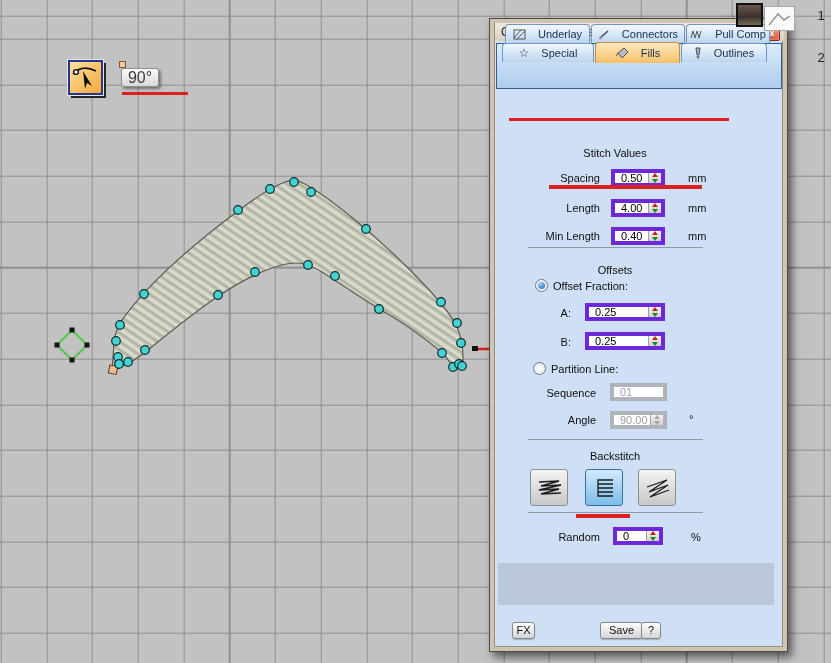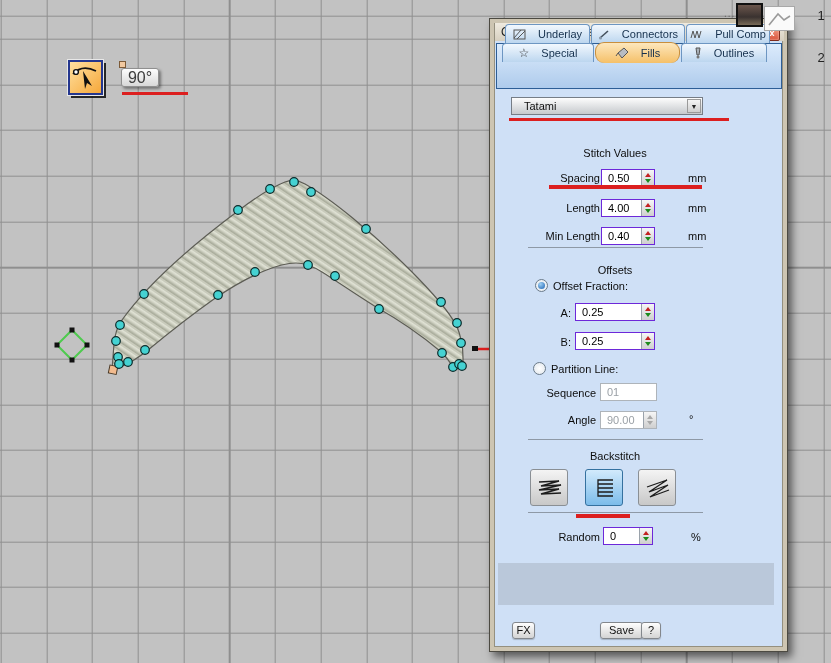--- a/index.html
+++ b/index.html
@@ -68,39 +68,39 @@
     border-bottom:none; border-radius:4px 4px 0 0;
     background:linear-gradient(#f2f8fe,#bcd6ef); font-size:11px; color:#15304d;
     display:flex; align-items:center; justify-content:center; gap:12px; }
   .tab.active { background:linear-gradient(#fde7bd,#f5c068);
     border-color:#c98f3d; height:21px; z-index:2; }
   .tab .ticon { display:inline-flex; }
   #tab-underlay  { left:15px;  top:5px;  width:85px; }
   #tab-connectors{ left:101px; top:5px;  width:94px; }
   #tab-pullcomp  { left:196px; top:5px;  width:84px; }
   #tab-special   { left:12px;  top:24px; width:92px; }
-  #tab-fills     { left:105px; top:23px; width:85px;border-radius:9px; }
+  #tab-fills     { left:105px; top:23px; width:85px; }
   #tab-outlines  { left:191px; top:24px; width:86px; }
 
   .combo { position:absolute; left:21px; top:78px; width:192px; height:18px;
     border:1px solid #76садc; border:1px solid #767d86;
     background:linear-gradient(#fdfdfd,#c6c9cd); font-size:11px; color:#111; }
   .combo .val { position:absolute; left:12px; top:2px; }
   .combo .drop { position:absolute; right:1px; top:1px; width:14px; height:14px;
     background:linear-gradient(#f4f4f4,#cfcfcf); border:1px solid #9a9a9a;
     font-size:7px; color:#222; text-align:center; line-height:13px; }
 
   .sect-title { position:absolute; left:40px; width:170px; text-align:center;
     font-size:11px; color:#0d0d0d; }
   .row-label { position:absolute; text-align:right; font-size:11px; color:#0d0d0d; }
   .unit { position:absolute; font-size:11px; color:#0d0d0d;padding-left:28px; }
   .divider { position:absolute; left:38px; width:175px; height:1px; background:#8e99a6; }
 
-  .field { position:absolute; height:18px; border:1px solid #6d28d9;
-    background:#fff; display:flex; }
+  .field { position:absolute; height:18px; border:4px solid #6d28d9;
+    background:#fff; display:flex;margin-left:10px; }
   .field input { flex:1; min-width:0; border:none; outline:none; background:transparent;
     font-family:"Liberation Sans",sans-serif; font-size:11px; color:#000;
     padding-left:6px; }
   .spin { width:13px; border-left:1px solid #9aa2ab;
     background:linear-gradient(#f6f6f6,#cfcfcf); display:flex; flex-direction:column;
     align-items:center; justify-content:center; gap:2px; }
   .spin .up { width:0; height:0; border-left:3px solid transparent;
     border-right:3px solid transparent; border-bottom:4px solid #c32020; }
   .spin .dn { width:0; height:0; border-left:3px solid transparent;
     border-right:3px solid transparent; border-top:4px solid #1c8a1c; }
@@ -262,24 +262,20 @@
     <div class="tab" id="tab-outlines">
       <span class="ticon">
         <svg width="8" height="12">
             <path d="M2,1 L6,1 L5,8 L3,8 Z" fill="#aab2ba" stroke="#555"></path>
             <circle cx="4" cy="10" r="1.5" fill="#777"></circle>
           </svg>
       </span>
       <span>Outlines</span>
     </div>
 
-    <div class="combo">
-      <span class="val">Tatami</span>
-      <span class="drop">▼</span>
-    </div>
 
     <div class="sect-title" style="top:128px;">Stitch Values</div>
 
     <div class="row-label" style="left:10px;top:153px;width:100px;">Spacing</div>
     <div class="field" style="left:111px;top:150px;width:54px;">
       <input readonly="" value="0.50" style="">
       <span class="spin">
           <span class="up"></span>
           <span class="dn"></span>
         </span>

